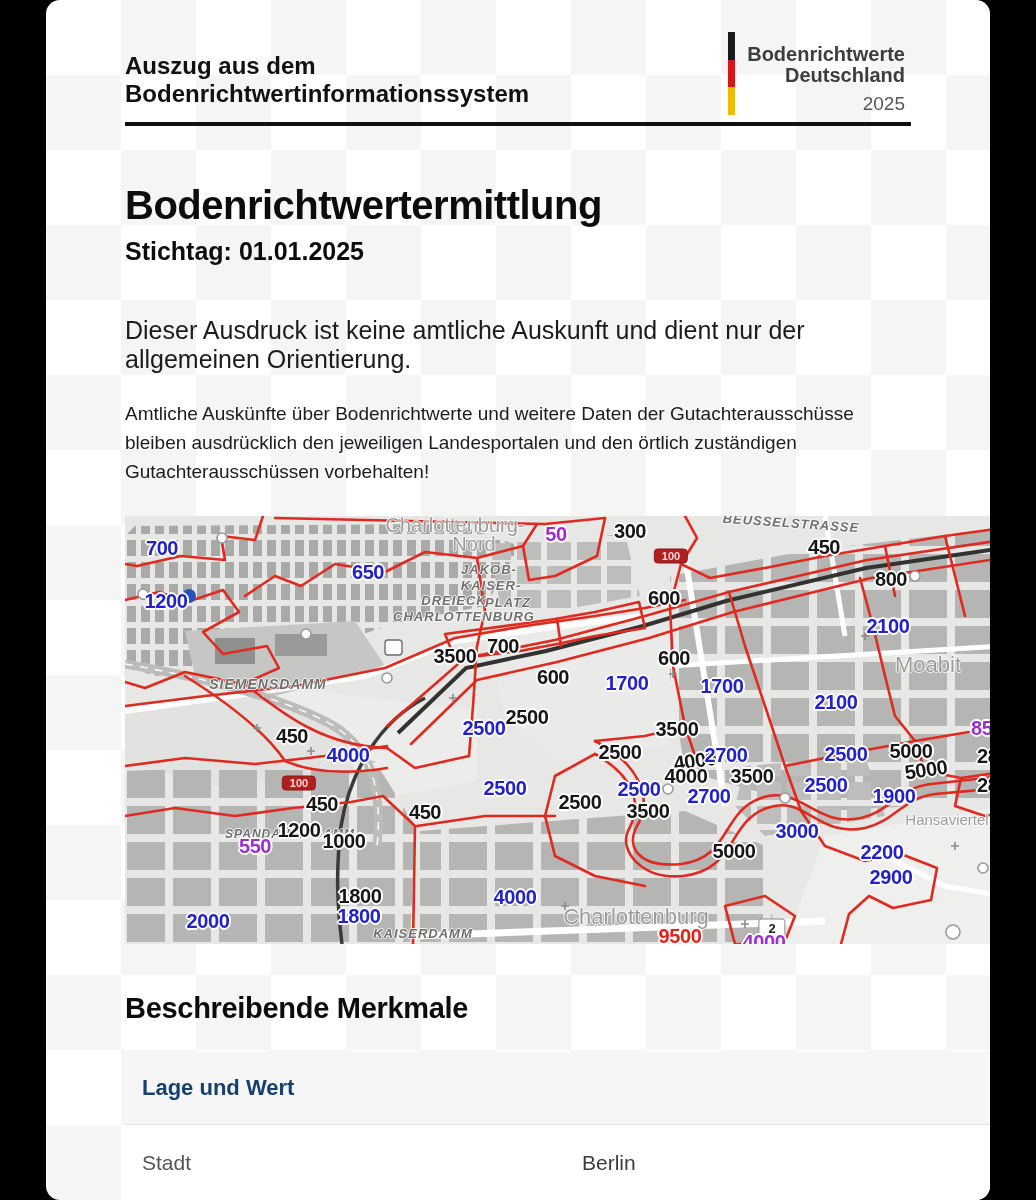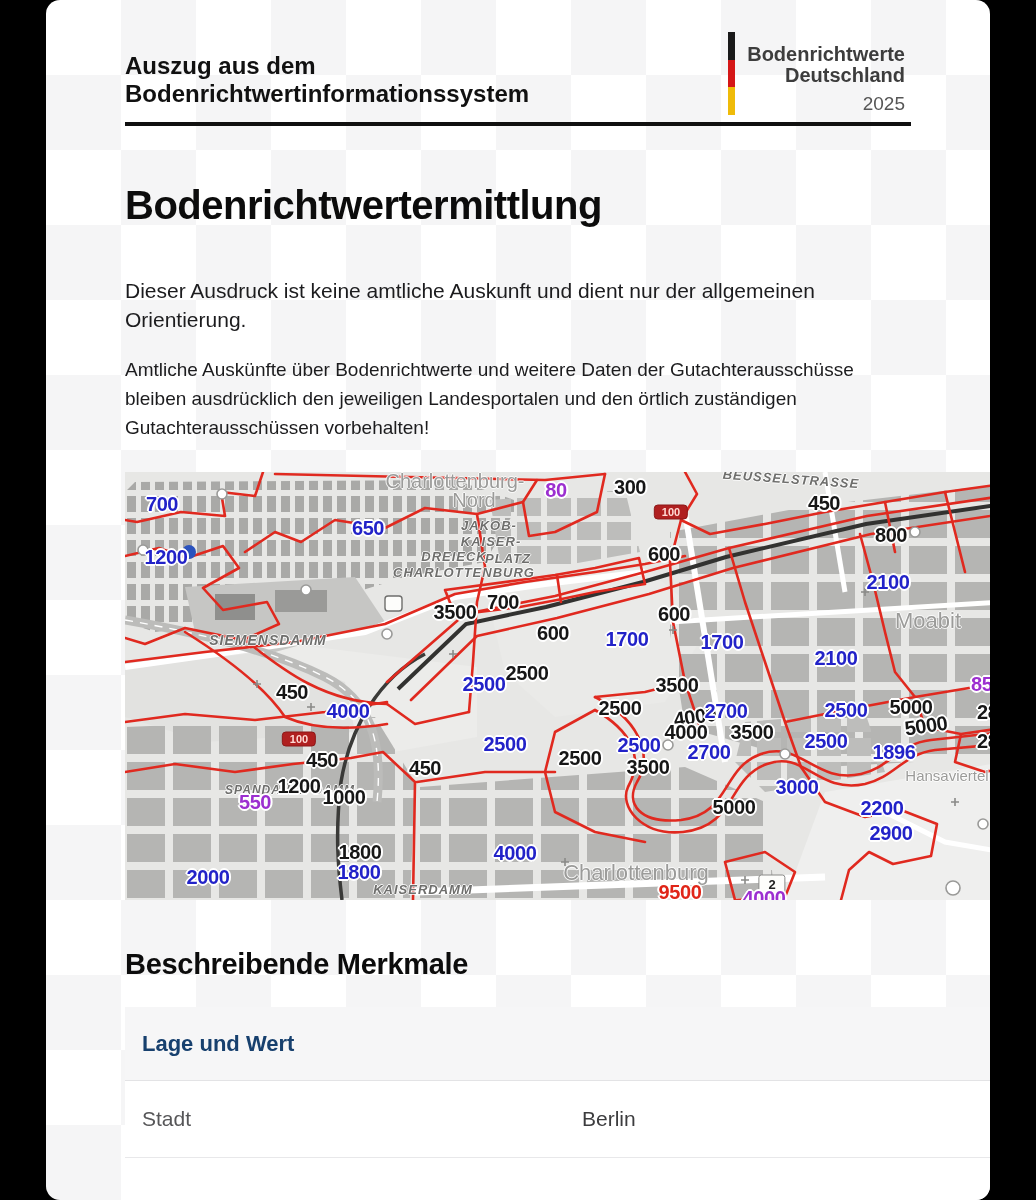--- a/index.html
+++ b/index.html
@@ -18,21 +18,21 @@
   .logo{display:flex;align-items:stretch;margin-right:6px;text-align:right;}
   .flagbar{width:7px;display:flex;flex-direction:column;margin-right:12px;height:83px;}
   .flagbar i{flex:1;}
   .logo-txt{padding-top:12px;}
   .logo-l1,.logo-l2{font-size:20px;font-weight:bold;color:#3d3d3d;line-height:21px;}
   .logo-year{font-size:19px;color:#565656;margin-top:7px;}
   .hdr-rule{height:4px;background:#101010;margin-top:7px;}
   
   h1.big{margin:58px 0 0;font-size:40px;line-height:42px;font-weight:bold;color:#0c0c0c;letter-spacing:-0.5px;}
   .stichtag{margin-top:11px;font-size:25px;font-weight:bold;color:#0c0c0c;}
-  .disc1{margin-top:50px;font-size:21px;line-height:29px;color:#1c1c1e;max-width:878px;}
+  .disc1{margin-top:50px;font-size:25px;line-height:29px;color:#1c1c1e;max-width:878px;}
   .disc2{margin-top:9px;font-size:19px;line-height:29px;color:#1c1c1e;max-width:878px;}
   
   .map{position:relative;width:878px;height:428px;margin-top:30px;overflow:hidden;background:#e7e7e5;text-align:center;}
   .map svg{position:absolute;left:0;top:0;}
   .map-layer{position:absolute;left:0;top:0;width:100%;height:100%;}
   .map-val{position:absolute;transform:translate(-50%,-50%);font-size:20px;font-weight:bold;letter-spacing:-0.4px;white-space:nowrap;
     text-shadow:-2px 0 0 #fff,2px 0 0 #fff,0 -2px 0 #fff,0 2px 0 #fff,-1px -1px 0 #fff,1px -1px 0 #fff,-1px 1px 0 #fff,1px 1px 0 #fff;}
   .c-black{color:#161616;} .c-blue{color:#2222c8;} .c-purple{color:#9c2fd0;} .c-red{color:#e02518;}
   .map-place{position:absolute;transform:translate(-50%,-50%);white-space:nowrap;
     text-shadow:-1px 0 0 #ffffffcc,1px 0 0 #ffffffcc,0 -1px 0 #ffffffcc,0 1px 0 #ffffffcc;}
@@ -72,20 +72,21 @@
         <div class="logo-txt">
           <div class="logo-l1">Bodenrichtwerte</div>
           <div class="logo-l2">Deutschland</div>
           <div class="logo-year">2025</div>
         </div>
       </div>
     </div>
     <div class="hdr-rule"></div>
 
     <h1 class="big">Bodenrichtwertermittlung</h1>
+    <div class="stichtag">Stichtag: 01.01.2025</div>
 
     <p class="disc1">Dieser Ausdruck ist keine amtliche Auskunft und dient nur der allgemeinen Orientierung.</p>
     <p class="disc2">Amtliche Auskünfte über Bodenrichtwerte und weitere Daten der Gutachterausschüsse bleiben ausdrücklich den jeweiligen Landesportalen und den örtlich zuständigen Gutachterausschüssen vorbehalten!</p>
 
     <div class="map">
       <svg width="878" height="428" viewBox="0 0 878 428">
         <defs>
           <pattern id="patHouses" width="14" height="22" patternUnits="userSpaceOnUse">
             <rect x="2" y="2" width="9" height="16" fill="#a9a9a7"></rect>
           </pattern>
@@ -237,29 +238,29 @@
           <span class="map-val c-blue" style="left: 502px; top: 167px;">1700</span>
           <span class="map-val c-blue" style="left: 597px; top: 170px;">1700</span>
           <span class="map-val c-blue" style="left: 711px; top: 186px;">2100</span>
           <span class="map-val c-blue" style="left: 359px; top: 212px;">2500</span>
           <span class="map-val c-blue" style="left: 223px; top: 239px;">4000</span>
           <span class="map-val c-blue" style="left: 601px; top: 239px;">2700</span>
           <span class="map-val c-blue" style="left: 721px; top: 238px;">2500</span>
           <span class="map-val c-blue" style="left: 380px; top: 272px;">2500</span>
           <span class="map-val c-blue" style="left: 514px; top: 273px;">2500</span>
           <span class="map-val c-blue" style="left: 701px; top: 269px;">2500</span>
-          <span class="map-val c-blue" style="left: 769px; top: 280px;">1896</span>
+          <span class="map-val c-blue" style="left: 769px; top: 280px;">1900</span>
           <span class="map-val c-blue" style="left: 584px; top: 280px;">2700</span>
           <span class="map-val c-blue" style="left: 672px; top: 315px;">3000</span>
           <span class="map-val c-blue" style="left: 757px; top: 336px;">2200</span>
           <span class="map-val c-blue" style="left: 766px; top: 361px;">2900</span>
           <span class="map-val c-blue" style="left: 390px; top: 381px;">4000</span>
           <span class="map-val c-blue" style="left: 234px; top: 400px;">1800</span>
           <span class="map-val c-blue" style="left: 83px; top: 405px;">2000</span>
-          <span class="map-val c-purple" style="left: 431px; top: 18px;">80</span>
+          <span class="map-val c-purple" style="left: 431px; top: 18px;">50</span>
           <span class="map-val c-purple" style="left: 862px; top: 212px;">850</span>
           <span class="map-val c-purple" style="left: 130px; top: 330px;">550</span>
           <span class="map-val c-purple" style="left: 639px; top: 426px;">4000</span>
           <span class="map-val c-red" style="left: 555px; top: 420px;">9500</span>
         </div>
     </div>
 
     <h2 class="sect">Beschreibende Merkmale</h2>
 
     <div class="subsect">

